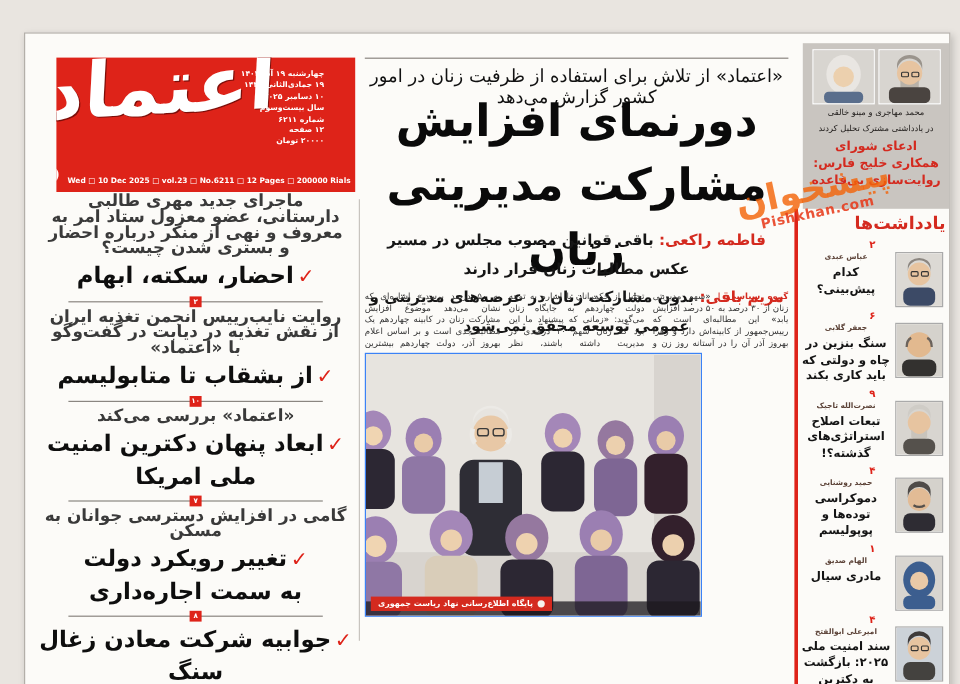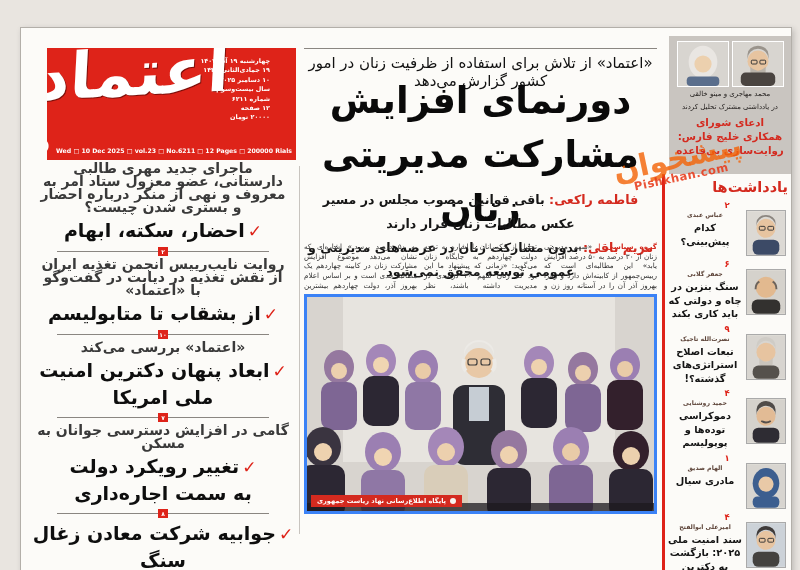--- a/index.html
+++ b/index.html
@@ -37,21 +37,21 @@
   .mid-rule { position:absolute; top:20px; left:0; right:0; border-top:1px solid #8a8681; }
   .lead-kicker { position:absolute; top:26px; width:100%; text-align:center; font-size:15px; font-weight:normal; color:#111; }
   .lead-headline { position:absolute; top:46px; width:100%; text-align:center; font-size:37px; font-weight:bold;
                    color:#0a0a0a; line-height:54px; white-space:pre-line; letter-spacing:-1px; }
   .lead-decks { position:absolute; top:160px; width:100%; text-align:center; }
   .deck { font-size:12.6px; font-weight:bold; color:#161616; line-height:24px; }
   .deck-name { color:#d42a1f; }
   .lead-body { position:absolute; top:214px; width:100%; display:flex; gap:7px; height:50px; overflow:hidden;
                direction:rtl; text-align:justify; }
   .lead-body .col { flex:1; font-size:7.2px; line-height:9.7px; color:#333; }
-  .lead-photo { position:absolute; top:266px; left:0; width:353px; height:220px; border:3px solid #3b82f6; overflow:hidden; }
+  .lead-photo { position:absolute; top:266px; left:0; width:281px; height:220px; border:1px solid #3b82f6; overflow:hidden; }
   .photo-caption { position:absolute; left:4px; bottom:4px; background:#d42a1f; color:#fff; font-size:6.6px;
                    font-weight:bold; padding:2px 6px; display:flex; align-items:center; gap:4px; direction:rtl; }
   .cap-dot { width:6px; height:6px; border-radius:50%; background:#f6f3ee; display:inline-block; }
 
   
   .sidebar { position:absolute; left:641px; top:0; width:131px; height:560px; }
   .sb-redline { position:absolute; left:0; top:146px; bottom:0; width:3px; background:#de2319; }
   .graybox { position:absolute; left:7px; top:8px; width:122px; height:138px; background:#c9c5c0; padding:5px 3px; text-align:center; }
   .gb-photos { display:flex; justify-content:center; gap:3px; }
   .gb-photos svg { border:1px solid #fff; }

